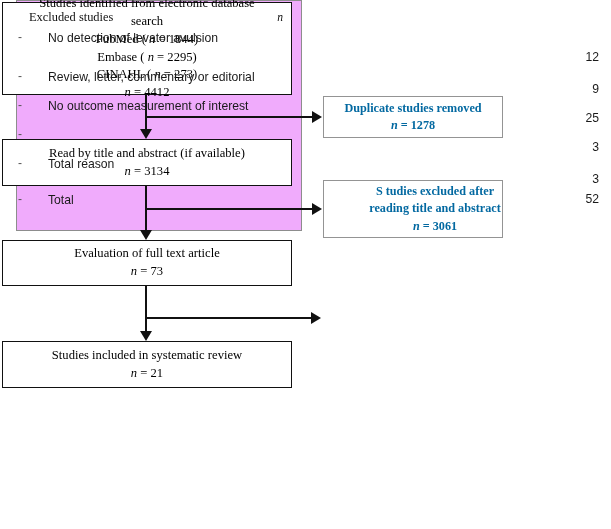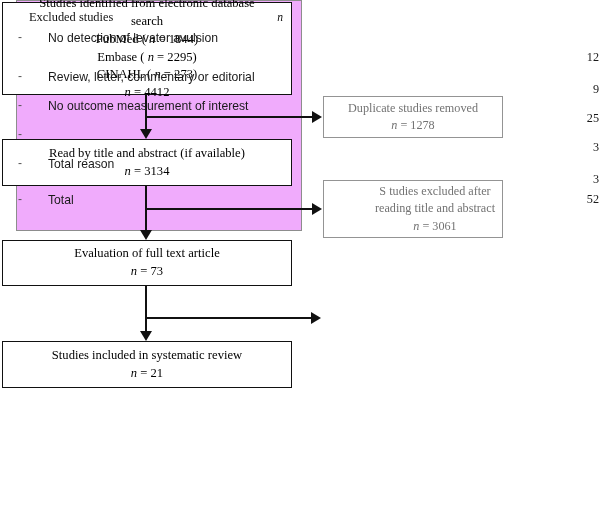--- a/index.html
+++ b/index.html
@@ -11,21 +11,21 @@
   }
   .canvas{position:absolute;left:0;top:0;width:611px;height:529px;}
 
   
   .box{
     position:absolute;box-sizing:border-box;background:#ffffff;
     display:flex;flex-direction:column;align-items:center;justify-content:center;
     text-align:center;
   }
   .box.solid{border:1.6px solid #111111;}
-  .box.gray{border:1.4px solid #949494;color:#737373;}
+  .box.gray{border:1.4px solid #949494;color:#0369a1;font-weight:bold;}
 
   .ln{display:block;line-height:1.42;white-space:nowrap;}
   .fs13{font-size:12.6px;}
   .fs12{font-size:12.2px;}
 
   .it{font-style:italic;font-family:"Liberation Serif","DejaVu Serif",serif;}
 
   
   #box-identified{left:2px;top:2px;width:290px;height:93px;text-align:center;}
   #box-title-abstract{left:2px;top:139px;width:290px;height:47px;}
@@ -57,21 +57,21 @@
     position:relative;display:block;padding:0 10px 0 0;
   }
   .ex-dash{
     position:absolute;left:18px;color:#555;font-size:12px;line-height:inherit;
   }
   .ex-text{
     display:block;margin-left:48px;margin-right:46px;line-height:1.36;
   }
   .ex-val{
     position:absolute;right:12px;text-align:right;
-    font-family:Liberation Serif, serif;font-size:12.2px;
+    font-family:Liberation Sans, sans-serif;font-size:12.2px;
   }
 
   
   .vline{position:absolute;background:#111111;width:2.4px;}
   .hline{position:absolute;background:#111111;height:2.2px;}
   .arrow-down{
     position:absolute;width:0;height:0;
     border-left:6.5px solid transparent;border-right:6.5px solid transparent;
     border-top:10px solid #111111;
   }

